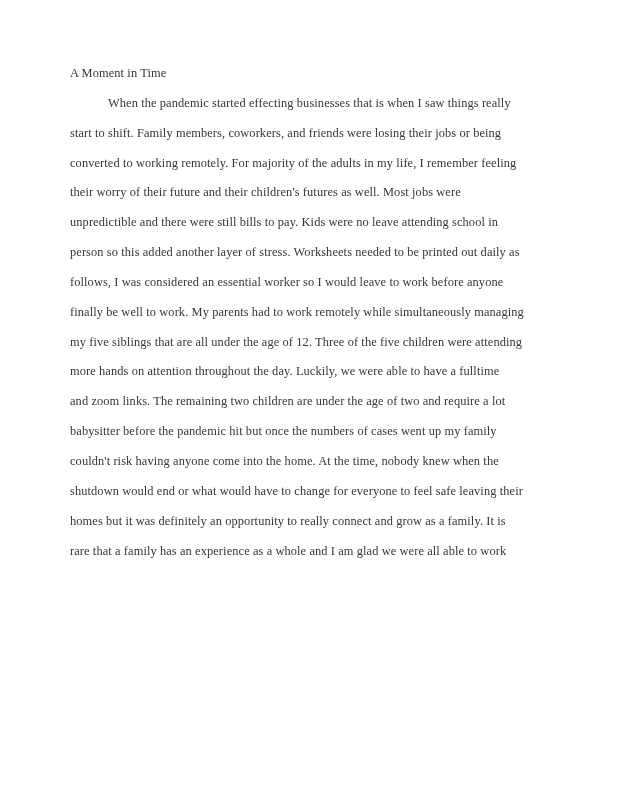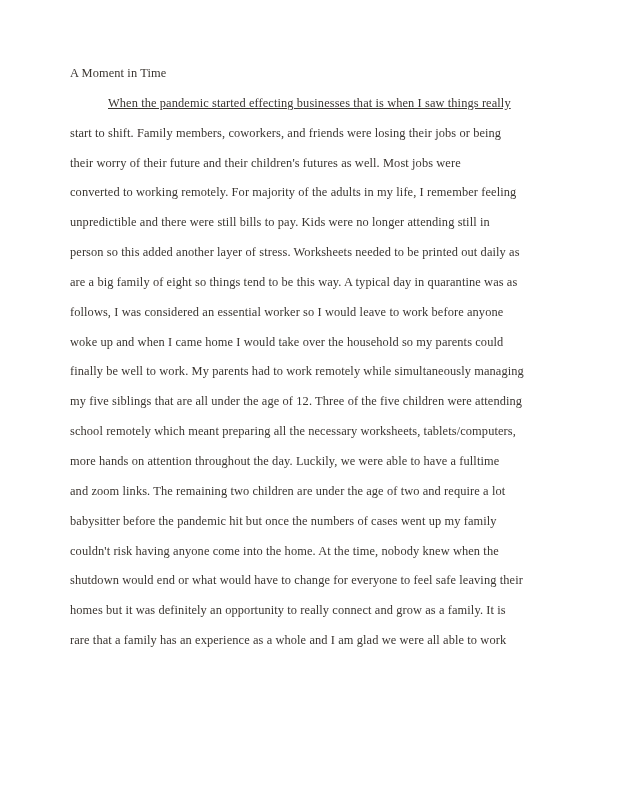--- a/index.html
+++ b/index.html
@@ -25,41 +25,37 @@
     border-radius: 12px;
   }
   .line {
     line-height: 29.85px;
     height: 29.85px;
     white-space: nowrap;
     font-weight: 400;
   }
   .line.indent {
     padding-left: 38px;
-    text-decoration: underline;
   }
 </style>
 </head>
 <body>
 
 <div class="page">
   <div class="line">A Moment in Time</div>
   <div id="paragraph">
       <div class="line indent">When the pandemic started effecting businesses that is when I saw things really</div>
       <div class="line">start to shift. Family members, coworkers, and friends were losing their jobs or being</div>
+      <div class="line">converted to working remotely. For majority of the adults in my life, I remember feeling</div>
       <div class="line">their worry of their future and their children's futures as well. Most jobs were</div>
-      <div class="line">converted to working remotely. For majority of the adults in my life, I remember feeling</div>
-      <div class="line">unpredictible and there were still bills to pay. Kids were no longer attending still in</div>
+      <div class="line">unpredictible and there were still bills to pay. Kids were no leave attending school in</div>
       <div class="line">person so this added another layer of stress. Worksheets needed to be printed out daily as</div>
-      <div class="line">are a big family of eight so things tend to be this way. A typical day in quarantine was as</div>
       <div class="line">follows, I was considered an essential worker so I would leave to work before anyone</div>
-      <div class="line">woke up and when I came home I would take over the household so my parents could</div>
       <div class="line">finally be well to work. My parents had to work remotely while simultaneously managing</div>
       <div class="line">my five siblings that are all under the age of 12. Three of the five children were attending</div>
-      <div class="line">school remotely which meant preparing all the necessary worksheets, tablets/computers,</div>
       <div class="line">more hands on attention throughout the day. Luckily, we were able to have a fulltime</div>
       <div class="line">and zoom links. The remaining two children are under the age of two and require a lot</div>
       <div class="line">babysitter before the pandemic hit but once the numbers of cases went up my family</div>
       <div class="line">couldn't risk having anyone come into the home. At the time, nobody knew when the</div>
       <div class="line">shutdown would end or what would have to change for everyone to feel safe leaving their</div>
       <div class="line">homes but it was definitely an opportunity to really connect and grow as a family. It is</div>
       <div class="line">rare that a family has an experience as a whole and I am glad we were all able to work</div>
     </div>
 </div>
 

